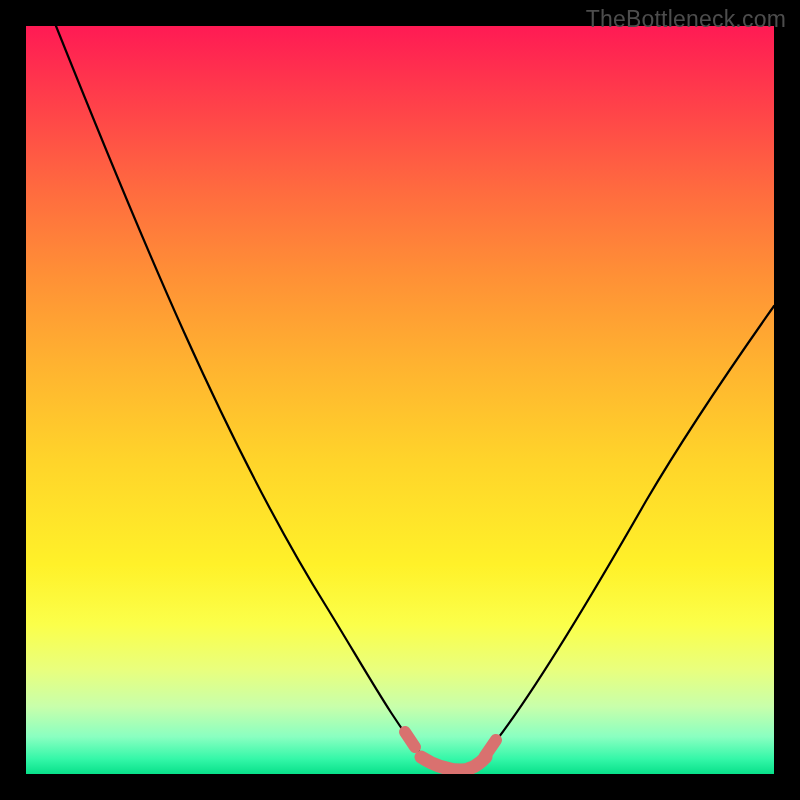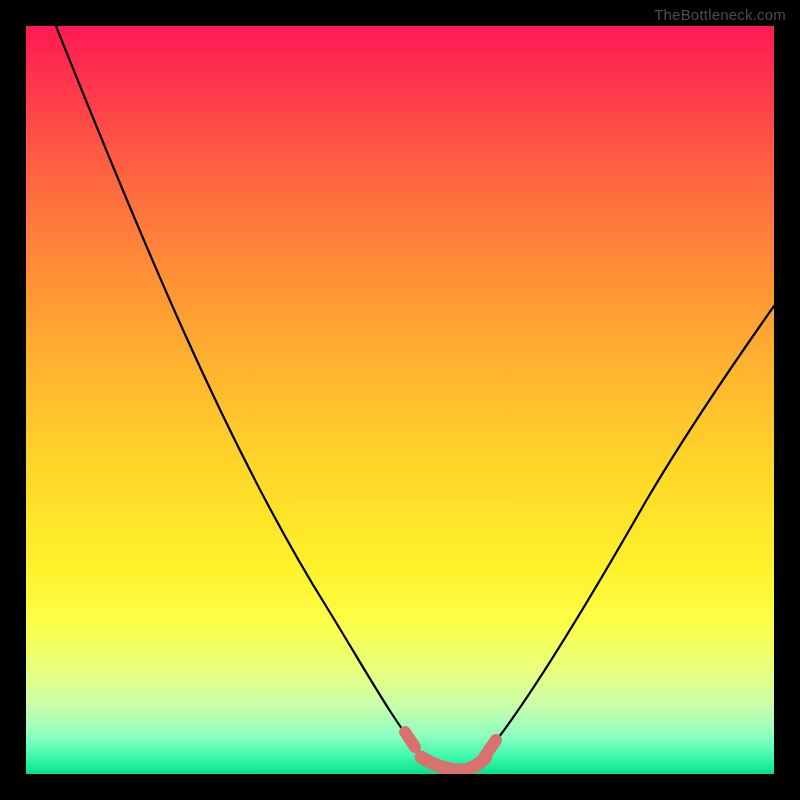--- a/index.html
+++ b/index.html
@@ -39,21 +39,21 @@
       #8affc1 95%,
       #34f7a8 98%,
       #08e08a 100%
     );
   }
   .watermark {
     position: absolute;
     top: 6px;
     right: 14px;
     color: #4d4d4d;
-    font-size: 15px;
+    font-size: 23px;
     letter-spacing: 0.2px;
     user-select: none;
   }
   svg.curve {
     position: absolute;
     left: 0;
     top: 0;
     width: 748px;
     height: 748px;
     pointer-events: none;

